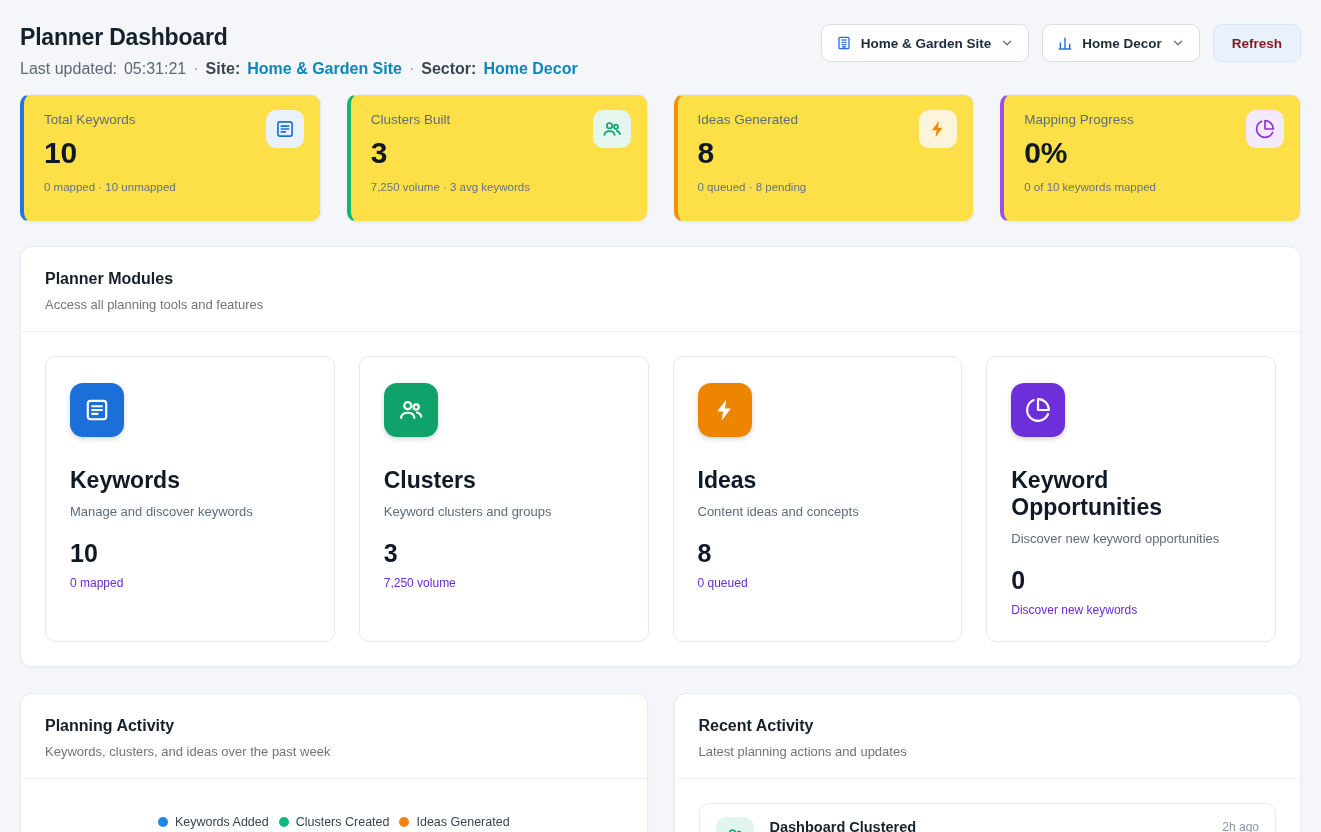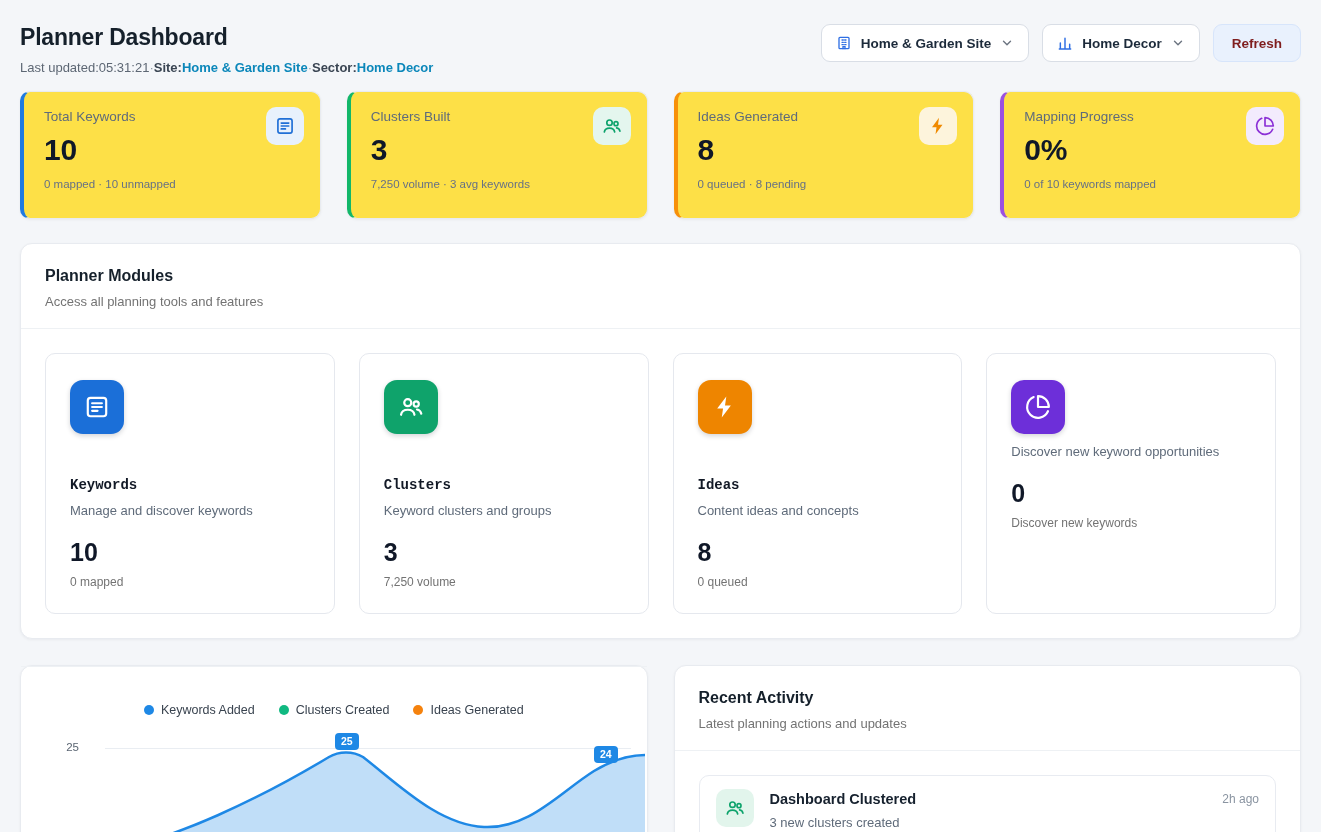--- a/index.html
+++ b/index.html
@@ -7,21 +7,21 @@
   body {
     background:#f4f6f9;
     font-family:"Liberation Sans", sans-serif;
     color:#16212e;
   }
   .page { padding:20px; }
 
   
   .header { display:flex; justify-content:space-between; align-items:flex-start; padding-top:4px; }
   .page-title { font-size:23px; font-weight:700; color:#15202b; letter-spacing:-0.2px; }
-  .meta { margin-top:9px; font-size:13px; color:#5d6774; display:flex; align-items:center; }
+  .meta { margin-top:9px; font-size:16px; color:#5d6774; display:flex; align-items:center; gap:7px; }
   .meta .lbl { color:#3a4553; font-weight:700; }
   .meta a { color:#0b87ba; font-weight:700; text-decoration:none; }
   .meta .dot { color:#8d97a3; }
   .header-actions { display:flex; align-items:center; gap:13px; }
   .select-btn {
     height:38px; display:flex; align-items:center; gap:9px; padding:0 14px;
     background:#fff; border:1px solid #d9dee6; border-radius:9px;
     font-size:13.5px; font-weight:700; color:#1c2a3a; cursor:pointer;
   }
   .select-btn .bicon { color:#2f6fe4; display:flex; }
@@ -72,30 +72,30 @@
   .module-icon {
     width:54px; height:54px; border-radius:13px; color:#fff;
     display:flex; align-items:center; justify-content:center;
     box-shadow:0 2px 5px rgba(16,24,40,.18);
   }
   .module-icon svg { width:26px; height:26px; }
   .mic-blue   { background:#1b6fd8; }
   .mic-green  { background:#0fa36b; }
   .mic-orange { background:#ee8500; }
   .mic-purple { background:#6d2fd9; }
-  .module-title { margin-top:43px; font-size:14px; font-weight:700; color:#121926;font-family:Liberation Mono, monospace; }
+  .module-title { margin-top:30px; font-size:23px; font-weight:700; color:#121926; }
   .module-desc { margin-top:10px; font-size:13px; color:#5f6b7a; }
   .module-value { margin-top:20px; font-size:25px; font-weight:700; color:#101828; }
-  .module-detail { margin-top:8px; font-size:12px; color:#737373; }
+  .module-detail { margin-top:8px; font-size:12px; color:#6d28d9; }
 
   
   .bottom { margin-top:26px; display:grid; grid-template-columns:1fr 1fr; gap:26px; }
   .bottom .panel { height:380px; }
 
-  .legend { margin-top:36px; display:flex; justify-content:center; gap:24px; font-size:12.5px; color:#39434f; }
+  .legend { margin-top:36px; display:flex; justify-content:center; gap:10px; font-size:12.5px; color:#39434f; }
   .legend-item { display:flex; align-items:center; gap:7px; }
   .legend-dot { width:10px; height:10px; border-radius:50%; }
   .dot-blue { background:#1e88e5; } .dot-green { background:#10b981; } .dot-orange { background:#f5820d; }
 
   .chart-area { position:relative; margin:16px 8px 0 8px; height:130px; }
   .y-tick { position:absolute; left:24px; top:8px; width:26px; text-align:right; font-size:11.5px; color:#5a6572; }
   .gridline { position:absolute; left:76px; right:8px; top:15px; border-top:1px solid #e9edf2; }
   .chart-svg { position:absolute; left:60px; top:0; width:560px; height:130px; }
   .pt-badge {
     position:absolute; background:#1e88e5; color:#fff; font-size:10.5px; font-weight:700;
@@ -270,31 +270,36 @@
         <div class="module-detail">0 queued</div>
       </div>
 
       <div class="module-card">
         <div class="module-icon mic-purple">
           <svg viewBox="0 0 24 24" fill="none" stroke="currentColor" stroke-width="2" stroke-linecap="round" stroke-linejoin="round">
               <path d="M21.2 15.9A10 10 0 1 1 8 2.8"></path>
               <path d="M22 12A10 10 0 0 0 12 2v10z"></path>
             </svg>
         </div>
+        <div class="module-title">Keyword Opportunities</div>
         <div class="module-desc">Discover new keyword opportunities</div>
         <div class="module-value">0</div>
         <div class="module-detail">Discover new keywords</div>
       </div>
 
     </div>
   </div>
 
   <div class="bottom">
 
     <div class="panel">
+      <div class="panel-head">
+        <div class="panel-title">Planning Activity</div>
+        <div class="panel-sub">Keywords, clusters, and ideas over the past week</div>
+      </div>
       <div class="divider"></div>
 
       <div class="legend">
         <div class="legend-item">
           <span class="legend-dot dot-blue"></span>
           <span>Keywords Added</span>
         </div>
         <div class="legend-item">
           <span class="legend-dot dot-green"></span>
           <span>Clusters Created</span>

